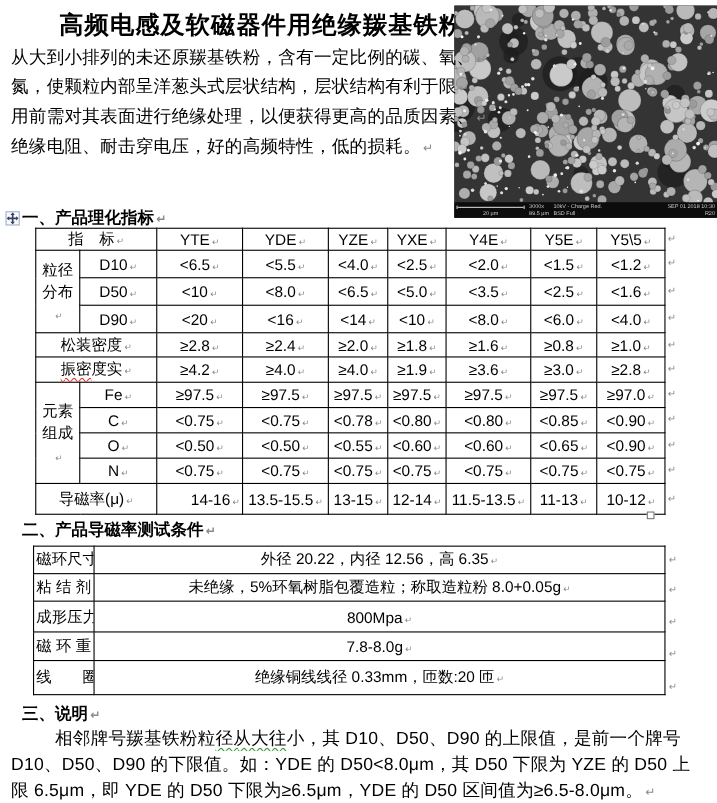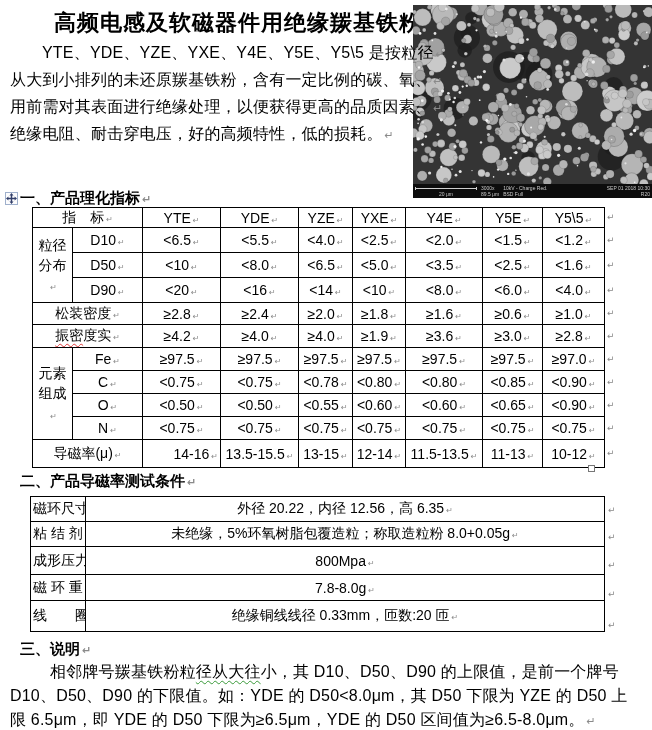--- a/index.html
+++ b/index.html
@@ -514,22 +514,22 @@
         <span>BSD Full</span>
       </div>
       <div class="semcol right">
         <span>SEP 01 2018 10:30</span>
         <span>R20</span>
       </div>
     </div>
   </div>
 
   <div class="intro" id="intro">
-      <div class="introline indent1"><span>YTE、YDE、YZE、YXE、Y4E、Y5E、Y5\5 是按粒径</span><span class="pmark">↵</span></div>
       <div class="introline"><span>从大到小排列的未还原羰基铁粉，含有一定比例的碳、氧、</span><span class="pmark">↵</span></div>
+      <div class="introline"><span>氮，使颗粒内部呈洋葱头式层状结构，层状结构有利于限</span><span class="pmark">↵</span></div>
       <div class="introline"><span>用前需对其表面进行绝缘处理，以便获得更高的品质因素、</span><span class="pmark">↵</span></div>
       <div class="introline"><span>绝缘电阻、耐击穿电压，好的高频特性，低的损耗。</span><span class="pmark">↵</span></div>
     </div>
 
   <div class="move-handle">
     <svg width="11" height="11" viewBox="0 0 12 12">
       <path fill="#33406b" d="M6 0 L8.2 2.6 H6.8 V5.2 H9.4 V3.8 L12 6 L9.4 8.2 V6.8 H6.8 V9.4 H8.2 L6 12 L3.8 9.4 H5.2 V6.8 H2.6 V8.2 L0 6 L2.6 3.8 V5.2 H5.2 V2.6 H3.8 Z"></path>
     </svg>
   </div>
 
@@ -590,21 +590,21 @@
           <td style="font-size: 14px;"><span>&lt;6.0</span><span class="pmark" style="font-size: 8px;">↵</span></td>
           <td style="font-size: 14px;"><span>&lt;4.0</span><span class="pmark" style="font-size: 8px;">↵</span></td>
         </tr>
         <tr style="height: 22px;">
           <td colspan="2" style="font-size: 14px;"><span>松装密度</span><span class="pmark" style="font-size: 8px;">↵</span></td>
           <td style="font-size: 14px;"><span>≥2.8</span><span class="pmark" style="font-size: 8px;">↵</span></td>
           <td style="font-size: 14px;"><span>≥2.4</span><span class="pmark" style="font-size: 8px;">↵</span></td>
           <td style="font-size: 14px;"><span>≥2.0</span><span class="pmark" style="font-size: 8px;">↵</span></td>
           <td style="font-size: 14px;"><span>≥1.8</span><span class="pmark" style="font-size: 8px;">↵</span></td>
           <td style="font-size: 14px;"><span>≥1.6</span><span class="pmark" style="font-size: 8px;">↵</span></td>
-          <td style="font-size: 14px;"><span>≥0.6</span><span class="pmark" style="font-size: 8px;">↵</span></td>
+          <td style="font-size: 14px;"><span>≥0.8</span><span class="pmark" style="font-size: 8px;">↵</span></td>
           <td style="font-size: 14px;"><span>≥1.0</span><span class="pmark" style="font-size: 8px;">↵</span></td>
         </tr>
         <tr style="height: 23px;">
           <td colspan="2" style="font-size: 14px;"><span><span></span><span class="wavy-red">振密</span><span>度实</span></span><span class="pmark" style="font-size: 8px;">↵</span></td>
           <td style="font-size: 14px;"><span>≥4.2</span><span class="pmark" style="font-size: 8px;">↵</span></td>
           <td style="font-size: 14px;"><span>≥4.0</span><span class="pmark" style="font-size: 8px;">↵</span></td>
           <td style="font-size: 14px;"><span>≥4.0</span><span class="pmark" style="font-size: 8px;">↵</span></td>
           <td style="font-size: 14px;"><span>≥1.9</span><span class="pmark" style="font-size: 8px;">↵</span></td>
           <td style="font-size: 14px;"><span>≥3.6</span><span class="pmark" style="font-size: 8px;">↵</span></td>
           <td style="font-size: 14px;"><span>≥3.0</span><span class="pmark" style="font-size: 8px;">↵</span></td>

